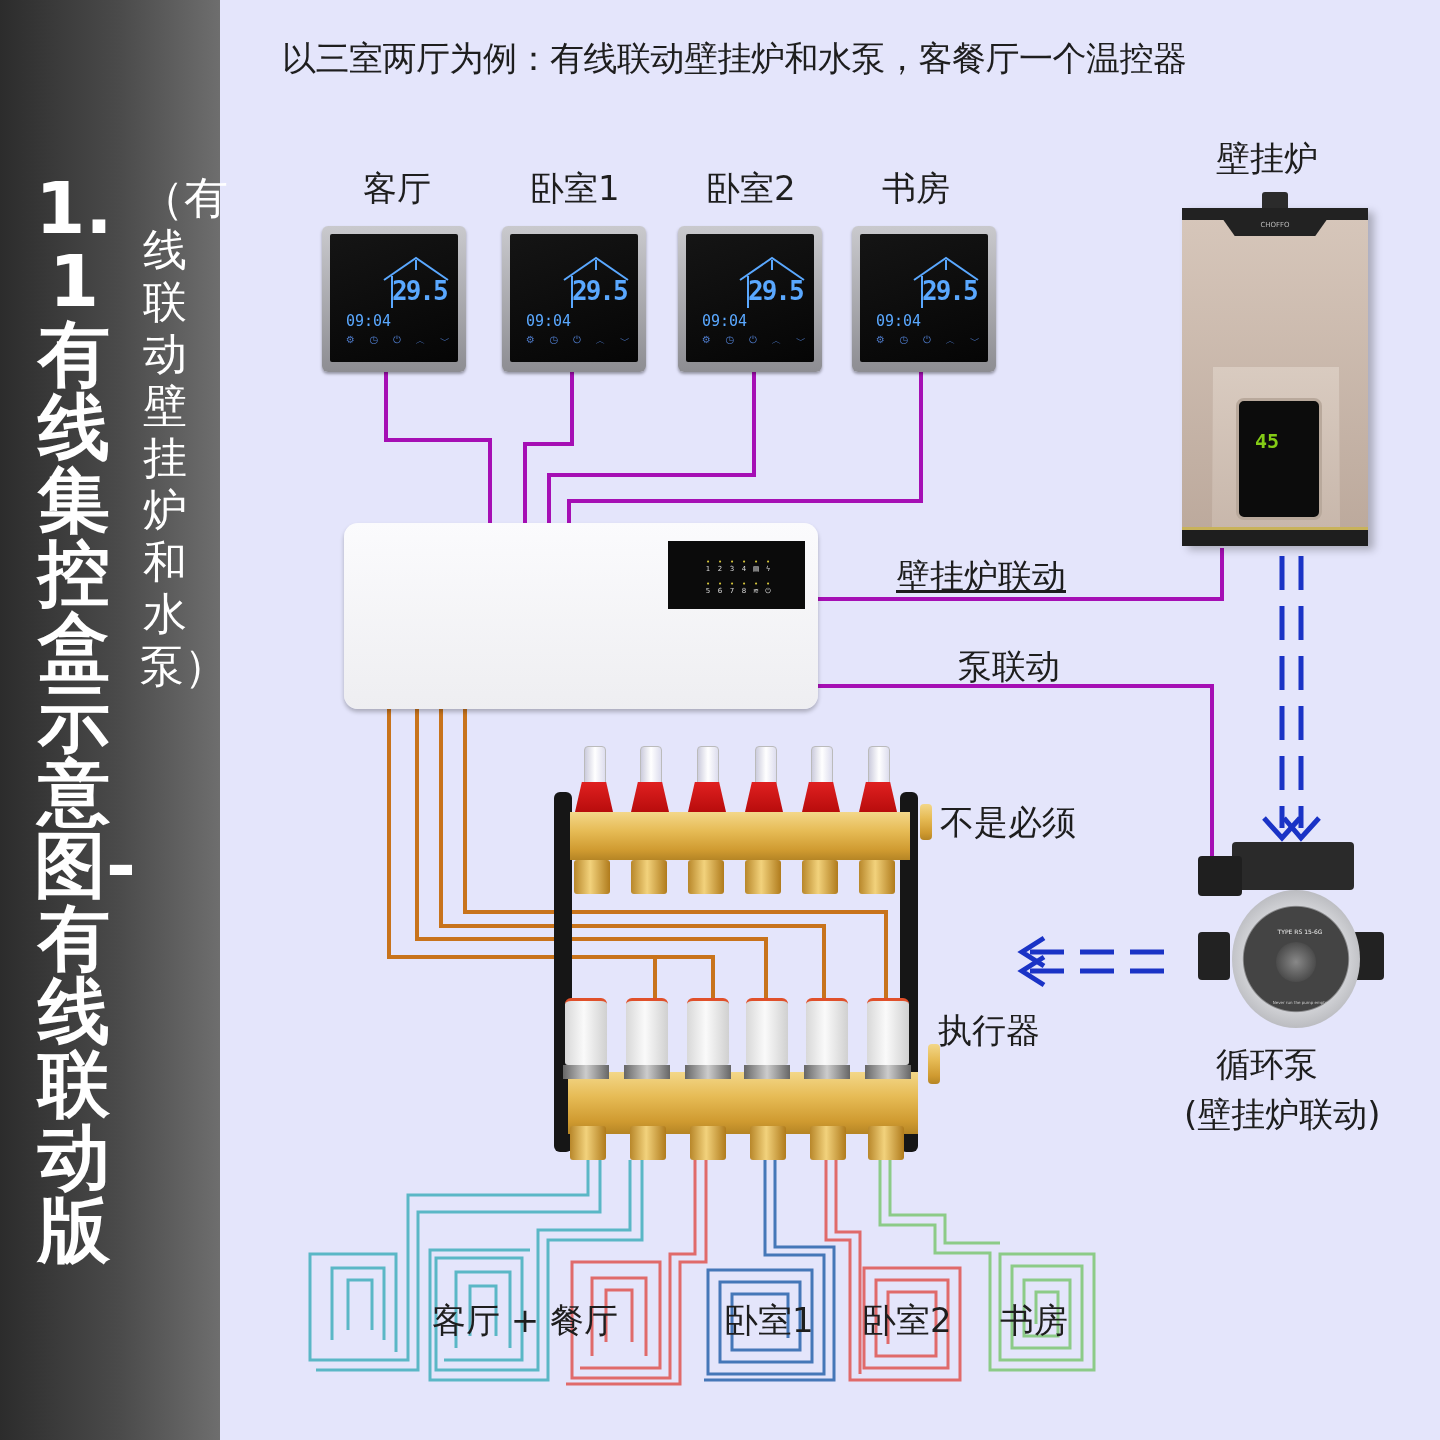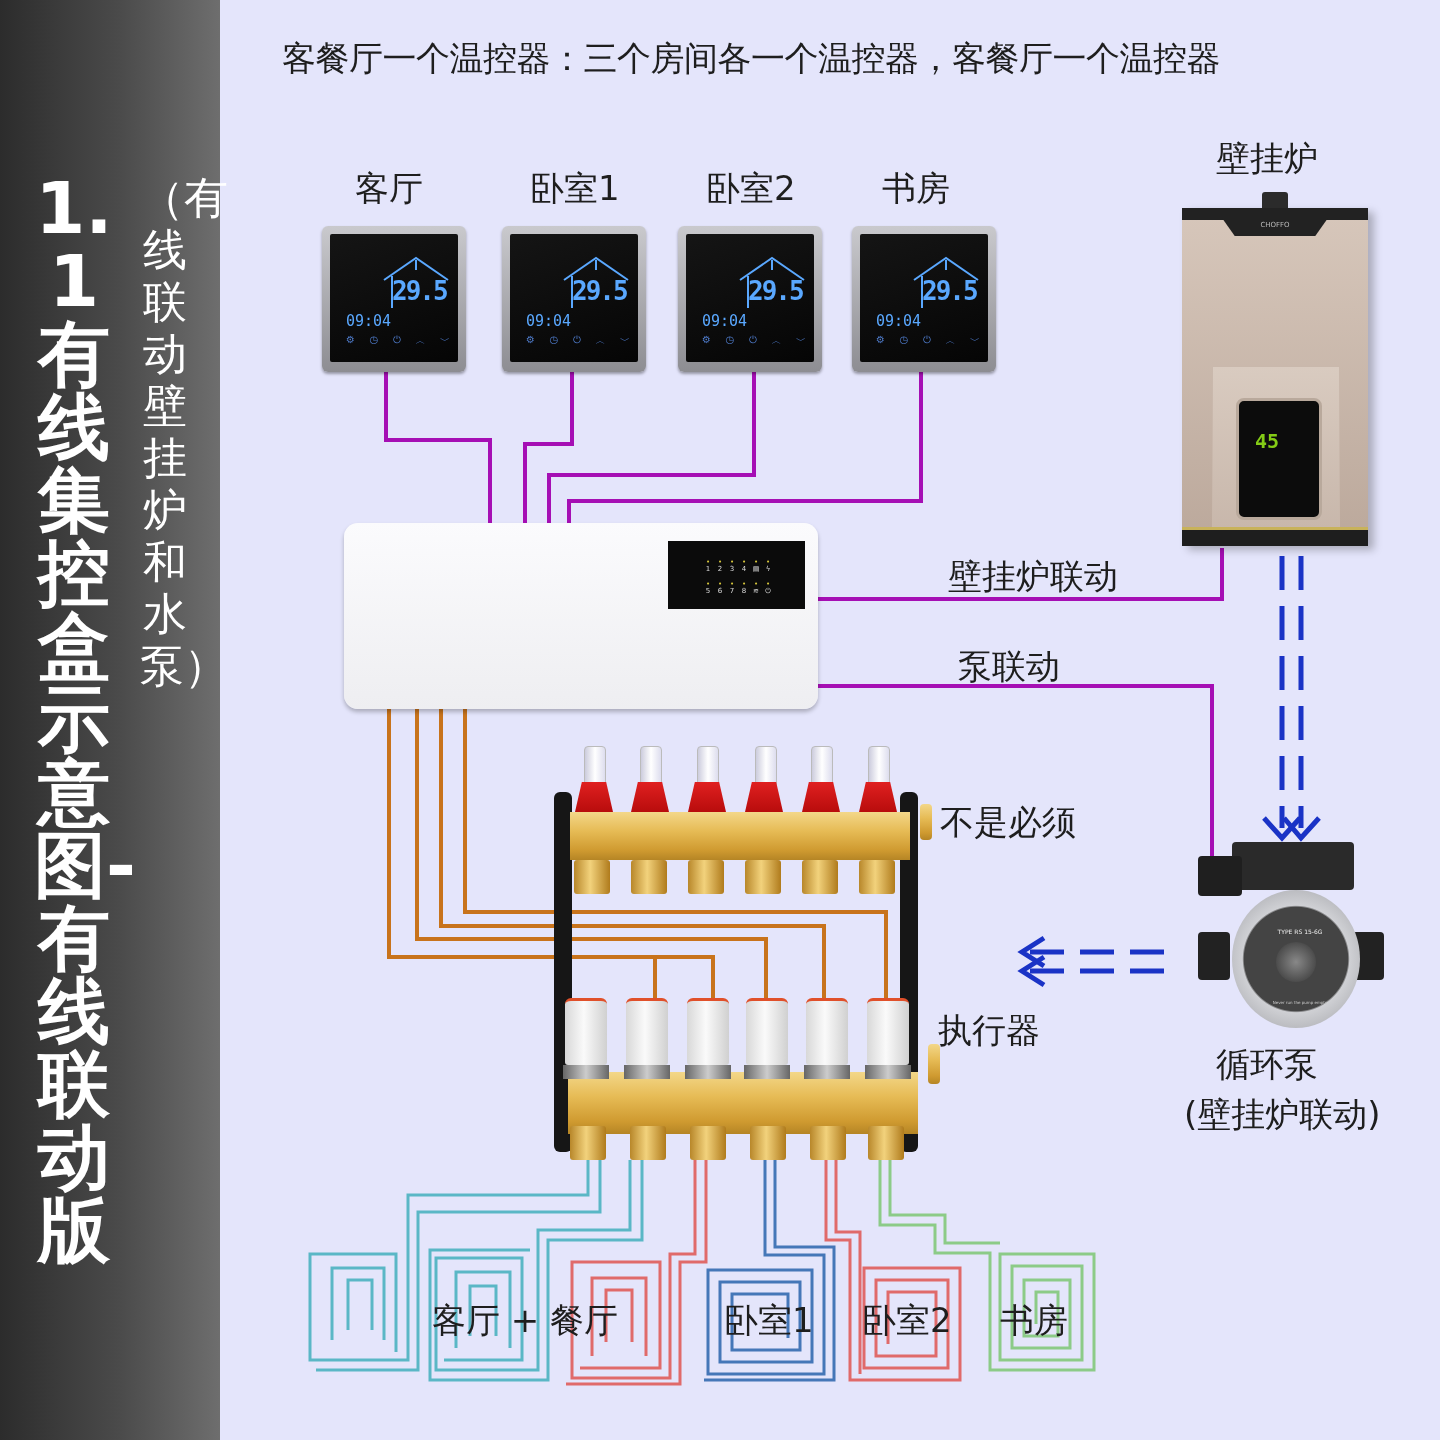--- a/index.html
+++ b/index.html
@@ -42,21 +42,21 @@
   .nut { position:absolute; width:36px; height:34px; background:linear-gradient(90deg,#b8872a,#f2d27c 45%,#b07b1c); border-radius:3px; }
 </style>
 </head>
 <body>
 
 <div class="sidebar">
   <div class="vt-main">1.1有线集控盒示意图-有线联动版</div>
   <div class="vt-sub">（有线联动壁挂炉和水泵）</div>
 </div>
 
-<div class="txt heading">客餐厅一个温控器：三个房间各一个温控器，客餐厅一个温控器</div>
+<div class="txt heading">以三室两厅为例：有线联动壁挂炉和水泵，客餐厅一个温控器</div>
 
 <svg class="wires" width="1440" height="1440">
   <g fill="none" stroke="#a50fb4" stroke-width="4">
     <polyline points="386,372 386,440 490,440 490,523"></polyline>
     <polyline points="572,372 572,444 525,444 525,523"></polyline>
     <polyline points="754,372 754,475 549,475 549,523"></polyline>
     <polyline points="921,372 921,501 569,501 569,523"></polyline>
     <polyline points="818,599 1222,599 1222,548"></polyline>
     <polyline points="818,686 1212,686 1212,858"></polyline>
   </g>
@@ -102,21 +102,21 @@
       <path d="M826,1160 V1240 H850 V1380 H960 V1268 H864 V1368 H948 V1280 H876 V1356 H936 V1292 H888 V1344"></path>
       <path d="M836,1160 V1232 H860 V1374"></path>
     </g>
     <g stroke="#8ccb88">
       <path d="M880,1160 V1225 H935 V1253 H990 V1370 H1094 V1254 H1000 V1360 H1082 V1266 H1012 V1348 H1070 V1280 H1024 V1336 H1058 V1292 H1036 V1324"></path>
       <path d="M890,1160 V1215 H945 V1243 H1000"></path>
     </g>
   </g>
 </svg>
 
-<div class="txt room-label" style="left:355px;">客厅</div>
+<div class="txt room-label" style="left:363px;">客厅</div>
 <div class="txt room-label" style="left:530px;">卧室1</div>
 <div class="txt room-label" style="left:706px;">卧室2</div>
 <div class="txt room-label" style="left:882px;">书房</div>
 
 <div class="thermostat" style="left:322px;">
   <div class="screen">
     <svg class="house" viewBox="0 0 72 56">
         <polyline points="4,26 36,4 68,26" fill="none" stroke="#5aa8ff" stroke-width="2"></polyline>
         <polyline points="12,22 12,54" fill="none" stroke="#5aa8ff" stroke-width="2"></polyline>
         <line x1="36" y1="6" x2="36" y2="16" stroke="#5aa8ff" stroke-width="2"></line>
@@ -211,21 +211,21 @@
       <div class="cell">5</div>
       <div class="cell">6</div>
       <div class="cell">7</div>
       <div class="cell">8</div>
       <div class="cell">≋</div>
       <div class="cell">⏻</div>
     </div>
   </div>
 </div>
 
-<div class="txt lbl-big" style="left:948px; top:554px;">壁挂炉联动</div>
+<div class="txt lbl-big" style="left:896px; top:554px;text-decoration:underline;">壁挂炉联动</div>
 <div class="txt lbl-big" style="left:958px; top:644px;">泵联动</div>
 
 <div class="manifold">
   <div style="position:absolute; left:554px; top:792px; width:18px; height:360px; background:#161616; border-radius:6px;"></div>
   <div style="position:absolute; left:900px; top:792px; width:18px; height:360px; background:#161616; border-radius:6px;"></div>
   <div class="brass" style="position:absolute; left:570px; top:812px; width:340px; height:48px;"></div>
   <div class="brass" style="position:absolute; left:568px; top:1072px; width:350px; height:62px;"></div>
   <div class="brass" style="position:absolute; left:920px; top:804px; width:12px; height:36px; border-radius:4px;"></div>
   <div class="brass" style="position:absolute; left:928px; top:1044px; width:12px; height:40px; border-radius:4px;"></div>
 

